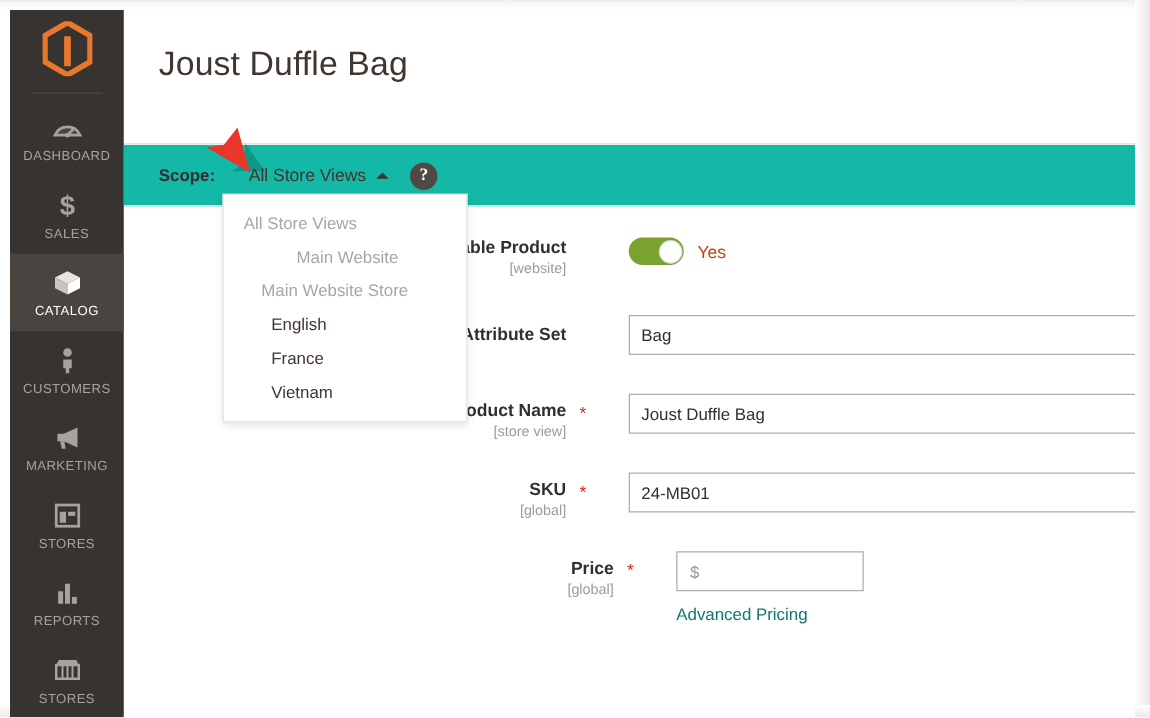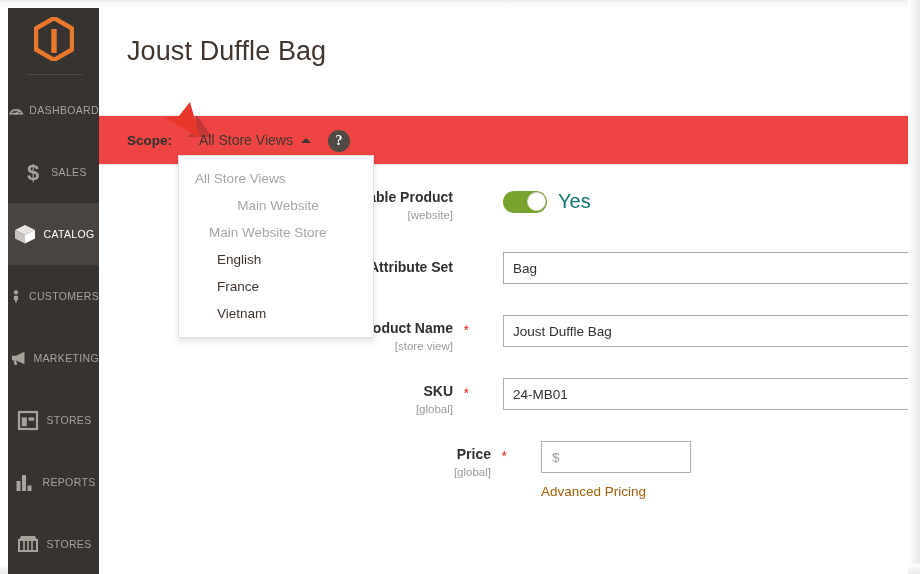--- a/index.html
+++ b/index.html
@@ -43,21 +43,21 @@
     height: 66px;
     display: flex; align-items: center; justify-content: center;
   }
   .logo-divider {
     width: 56px; height: 1px; background: #4f4a45;
     margin: 0 auto 4px auto;
   }
   .nav-item {
     position: relative;
     height: 62px;
-    display: flex; flex-direction: row;
+    display: flex; flex-direction: column;
     align-items: center; justify-content: center;
     gap: 5px;
     cursor: pointer;
   }
   .nav-item.active { background: #4a4440; }
   .nav-label {
     font-size: 10.5px;
     letter-spacing: 0.35px;
     color: #a9a29c;
     font-family: "Liberation Sans", sans-serif;
@@ -83,21 +83,21 @@
     color: #41362f;
     letter-spacing: 0.1px;
     white-space: nowrap;
   }
 
   
   .scope-bar {
     position: absolute;
     left: 0; top: 107px;
     width: 809px; height: 50px;
-    background: #ef4444;
+    background: #14b8a6;
     border-top: 1px solid #ededed;
     border-bottom: 1px solid #e3e3e3;
   }
   .scope-label {
     position: absolute;
     left: 28px; top: 17px;
     font-size: 13.5px; font-weight: bold;
     color: #303030;
   }
   .scope-switcher {
@@ -212,21 +212,21 @@
   .price-input {
     border: none; outline: none;
     font-size: 13.5px; color: #303030;
     width: 100px; height: 30px;
     font-family: "Liberation Sans", sans-serif;
     background: transparent;
   }
   .link {
     display: inline-block;
     font-size: 13.5px;
-    color: #a16207;
+    color: #0f766e;
     text-decoration: none;
     cursor: pointer;
     margin-top: 11px;
   }
 
   
   .toggle-row { display: flex; align-items: center; gap: 11px; }
   .toggle {
     position: relative;
     width: 44px; height: 22px;
@@ -235,21 +235,21 @@
     cursor: pointer;
   }
   .toggle .knob {
     position: absolute;
     top: 1.5px; right: 1.5px;
     width: 19px; height: 19px;
     border-radius: 50%;
     background: #ffffff;
     border: 1px solid #dcdcdc;
   }
-  .toggle-text { font-size: 20px; color: #0f766e; }
+  .toggle-text { font-size: 14px; color: #c2410c; }
 
   
   .arrow-anno {
     position: absolute;
     left: 152px; top: 92px;
     width: 86px; height: 58px;
     z-index: 40;
     pointer-events: none;
   }
   .arrow-anno svg { display: block; width: 100%; height: 100%; }

